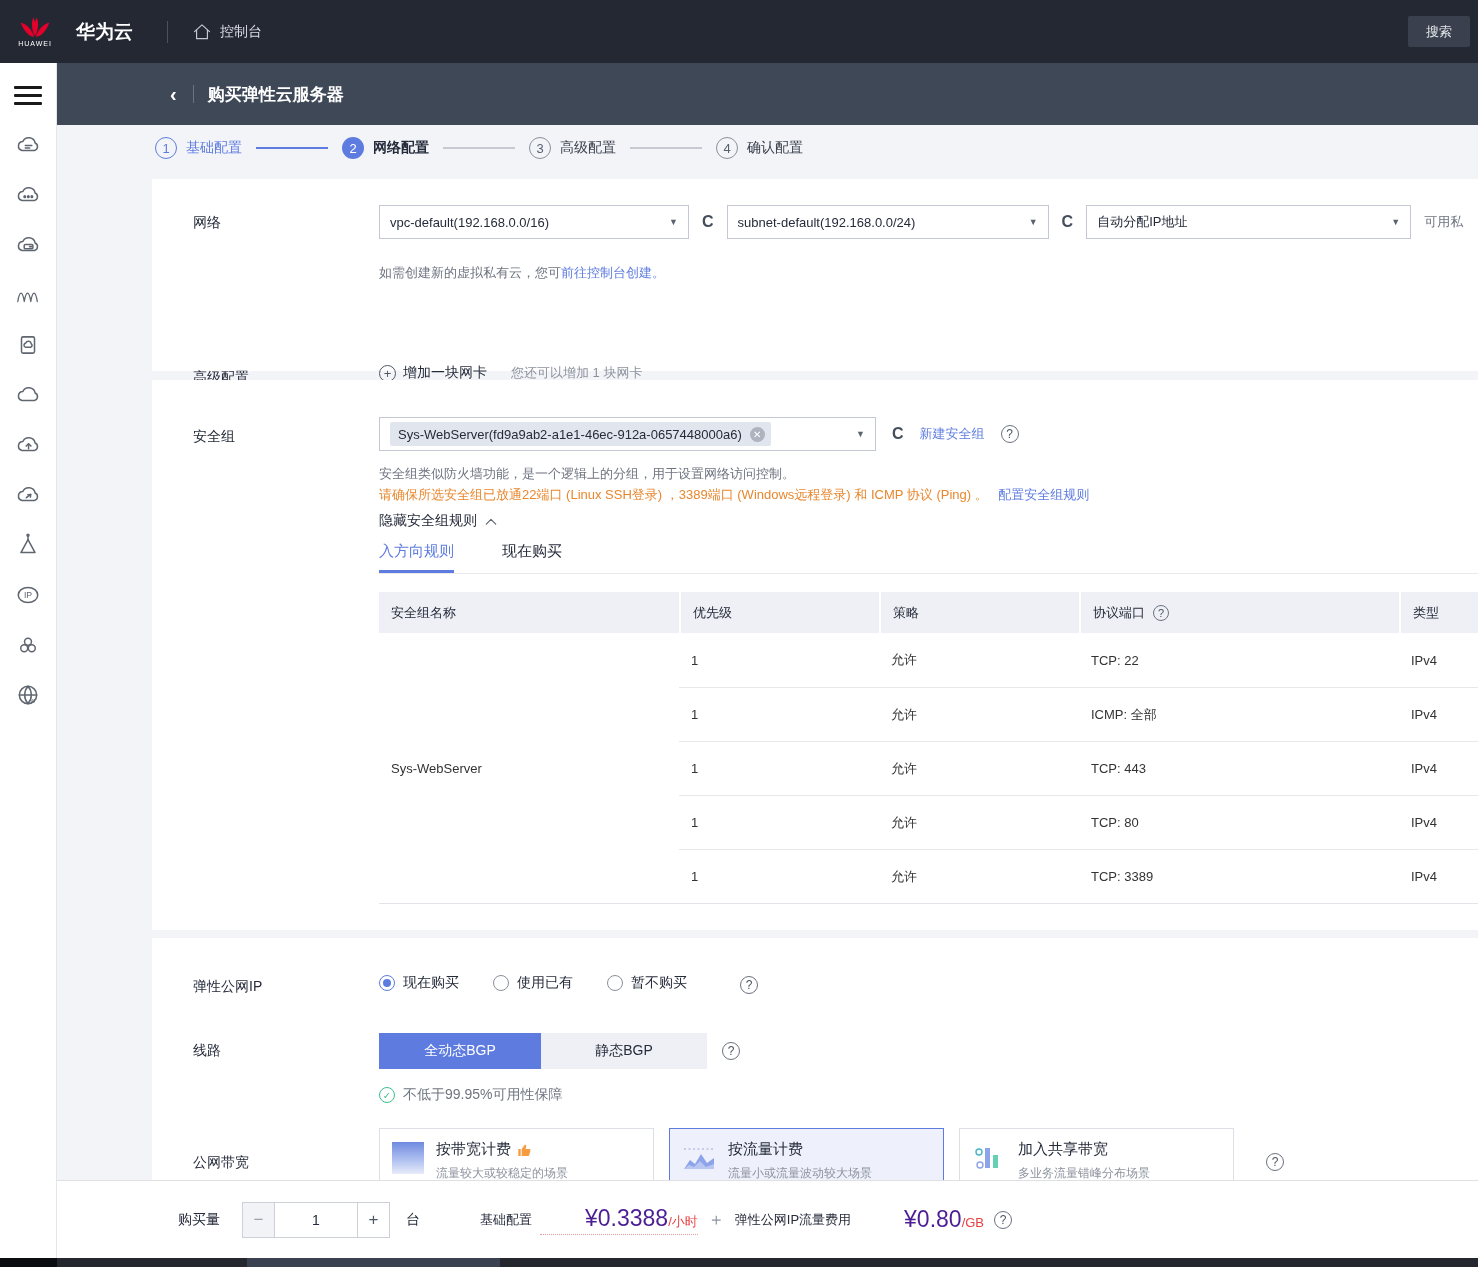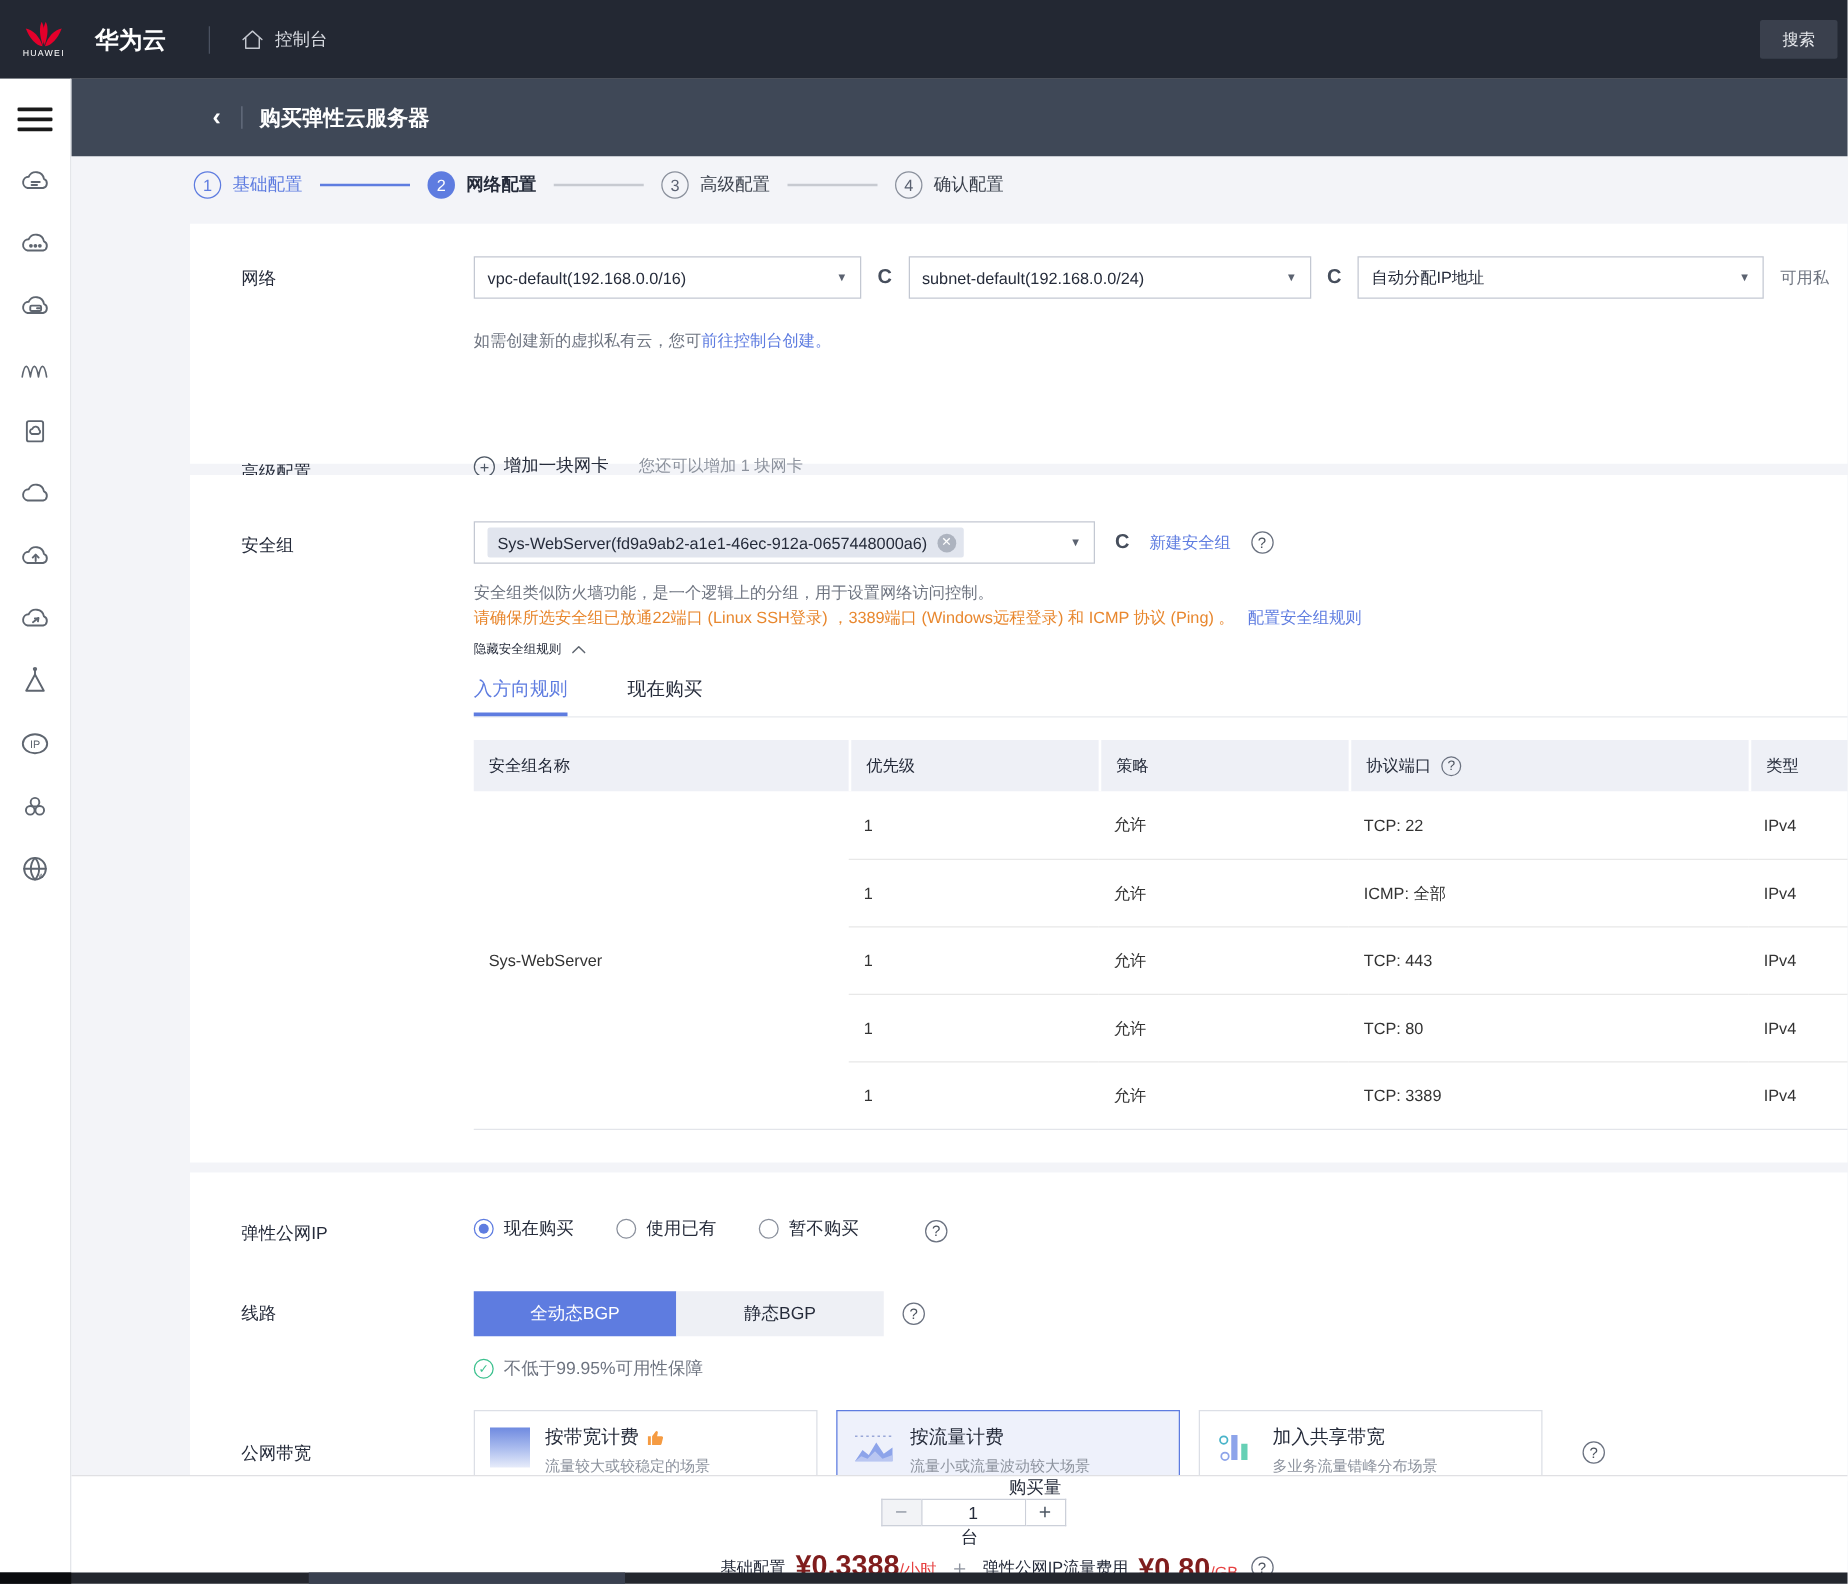--- a/index.html
+++ b/index.html
@@ -65,21 +65,21 @@
   .hint { font-size:13px; color:#8d939e; }
   .plus-circle { width:17px; height:17px; border:1.4px solid #4e5865; border-radius:50%; color:#4e5865;
     font-size:13px; display:inline-flex; align-items:center; justify-content:center; margin-right:7px; }
 
   
   .sg-tag { background:#e1e5ee; height:24px; display:flex; align-items:center; padding:0 6px 0 8px;
     font-size:13px; color:#252b3a; border-radius:2px; gap:8px; max-width:440px; }
   .tag-x { width:15px; height:15px; border-radius:50%; background:#adb3bf; color:#fff; font-size:10px;
     display:flex; align-items:center; justify-content:center; cursor:pointer; }
   .warn { color:#e8872e; font-size:13px; }
-  .collapse { font-size:10px; color:#252b3a; display:flex; align-items:center; gap:8px; cursor:pointer; }
+  .collapse { font-size:14px; color:#252b3a; display:flex; align-items:center; gap:8px; cursor:pointer; }
   .tabs { position:absolute; left:227px; right:0; top:148px; height:46px; border-bottom:1px solid #e8eaee;
     display:flex; gap:48px; font-size:15px; }
   .tab { padding-top:14px; cursor:pointer; }
   .tab--active { color:#5e7ce0; border-bottom:3px solid #5e7ce0; }
   .sg-table { position:absolute; left:227px; right:0; top:212px; font-size:13px; }
   .sg-head { display:grid; grid-template-columns:300px 200px 200px 320px 1fr; height:41px; }
   .sg-head > div { background:#eef0f6; display:flex; align-items:center; padding-left:12px; color:#252b3a; gap:8px; }
   .sg-head > div + div { border-left:2px solid #fff; }
   .sg-body { display:grid; grid-template-columns:300px 200px 200px 320px 1fr; grid-auto-rows:54px;
     border-bottom:1px solid #e3e5ea; }
@@ -103,33 +103,33 @@
 
   .bw-card { position:absolute; width:275px; height:70px; border:1px solid #dcdfe6; background:#fff;
     display:flex; align-items:flex-start; padding:11px 12px; gap:12px; cursor:pointer; }
   .bw-card.sel { border:1px solid #5e7ce0; background:#eef1fb; }
   .bw-title { font-size:15px; color:#252b3a; display:flex; align-items:center; gap:6px; }
   .bw-sub { font-size:12px; color:#8d939e; margin-top:6px; }
   .bw-ico1 { width:32px; height:32px; background:linear-gradient(180deg,#6f8ae0 0%,#aebfef 55%,#e7ecfa 100%); margin-top:2px; }
 
   
   .footer { position:absolute; left:0; top:1055px; width:1421px; height:78px; background:#fff;
-    border-top:1px solid #e0e0e3; z-index:5; display:flex; align-items:center;flex-direction:column; }
+    border-top:1px solid #e0e0e3; z-index:5; display:flex; align-items:center; }
   .qty-label { margin-left:121px; font-size:14px; }
   .stepper { display:flex; margin-left:22px; height:36px; }
   .stp-btn { width:32px; border:1px solid #ccd0d9; display:flex; align-items:center; justify-content:center;
     font-size:17px; cursor:pointer; }
   .stp-minus { background:#f2f3f6; color:#9aa0ab; border-right:none; }
   .stp-plus { background:#fff; color:#4e5865; border-left:none; }
   .stp-input { width:84px; border:1px solid #ccd0d9; text-align:center; font-size:14px; color:#252b3a; outline:none; }
   .unit { margin-left:16px; font-size:14px; }
   .fees { display:flex; align-items:center; margin-left:60px; }
   .fee-label { font-size:13px; color:#252b3a; }
   .price-wrap { border-bottom:1px dotted #e89b9b; display:flex; align-items:baseline; margin-left:8px; padding-bottom:2px; }
-  .price-big { font-size:23px; color:#7f1d1d; font-weight:700; }
+  .price-big { font-size:23px; color:#4c1d95; font-weight:400;margin-left:45px; }
   .price-unit { font-size:13px; color:#e64141; }
   .fee-plus { color:#8d939e; font-size:17px; margin:0 10px; }
   .price-plain { display:flex; align-items:baseline; margin-left:8px; margin-right:10px; }
 
   
   .strip { position:absolute; left:0; top:1258px; width:1478px; height:9px; background:#24272e; z-index:12; }
   .strip-left { position:absolute; left:0; top:0; width:57px; height:9px; background:#0b0c0f; }
   .strip-thumb { position:absolute; left:247px; top:0; width:253px; height:9px; background:#3a4150; }
 
   svg.ic { stroke:#5f6670; fill:none; stroke-width:1.4; stroke-linecap:round; stroke-linejoin:round; }

